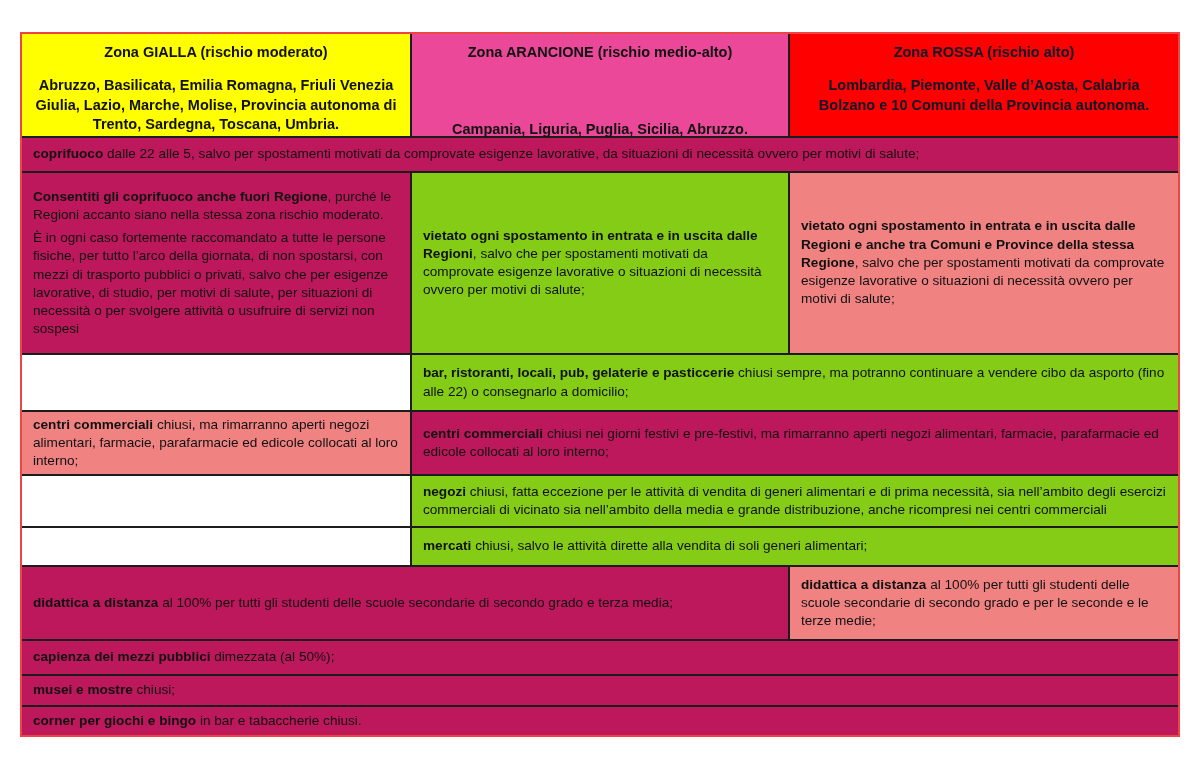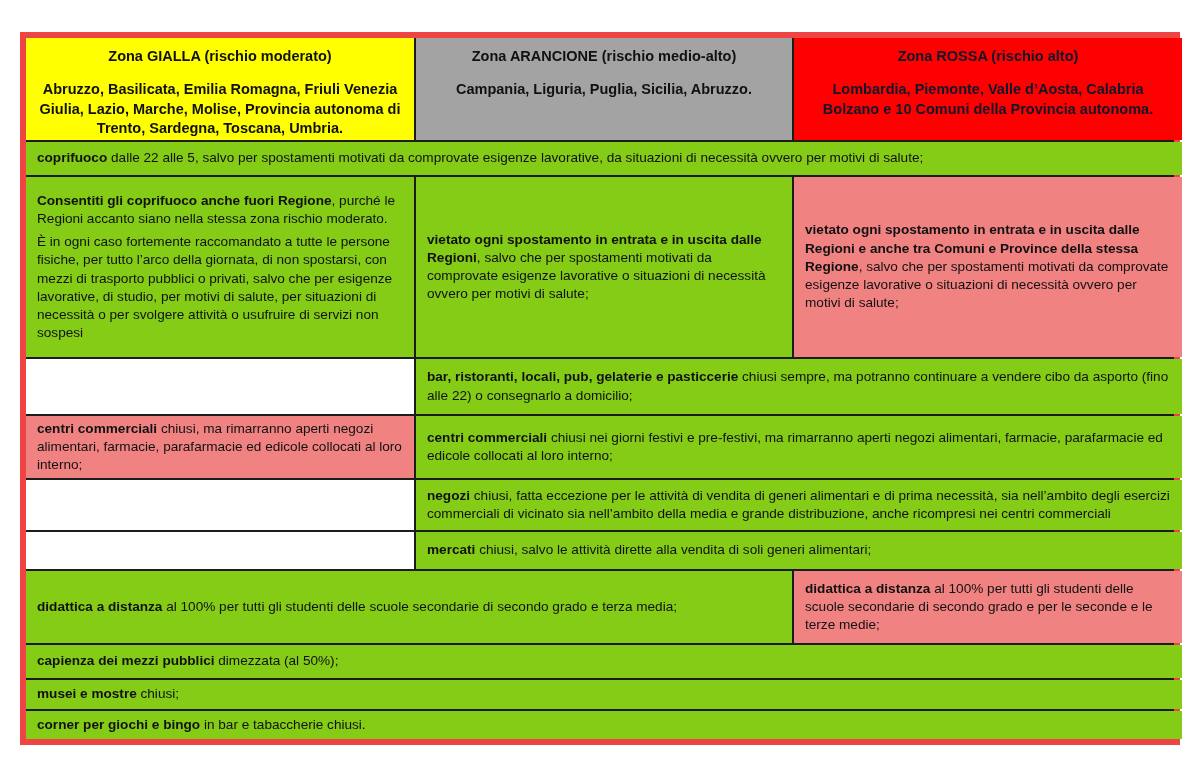--- a/index.html
+++ b/index.html
@@ -11,39 +11,39 @@
     overflow: hidden;
   }
   .zone-table {
     position: absolute;
     left: 20px; top: 32px;
     width: 1160px;
     display: grid;
     grid-template-columns: 388px 376px 388px;
     grid-template-rows: 102px 33px 180px 55px 62px 50px 37px 72px 33px 29px 28px;
     background: #1c1c1c;
-    border: 6px solid #ef4444;
+    border: 2px solid #ef4444;
     gap: 2px;
   }
   .cell {
     padding: 7px 11px;
     font-size: 13.6px;
     line-height: 1.34;
     display: flex;
     flex-direction: column;
     justify-content: center;
   }
   b { font-weight: bold; }
   
-  .bg-paleyellow { background: #84cc16; }
+  .bg-paleyellow { background: #be185d; }
   .bg-gold       { background: #84cc16; }
   .bg-pink       { background: #f18282; }
   .bg-white      { background: #ffffff; }
   .bg-hdr-yellow { background: #ffff00; }
-  .bg-hdr-orange { background: #a3a3a3; }
+  .bg-hdr-orange { background: #ec4899; gap: 44px; }
   .bg-hdr-red    { background: #ff0000; color: #0f172a; }
   
   .hdr {
     text-align: center;
     font-weight: bold;
     font-size: 14.5px;
     justify-content: flex-start;
     padding-top: 9px;
   }
   .hdr .hdr-title { margin-bottom: 14px; }

